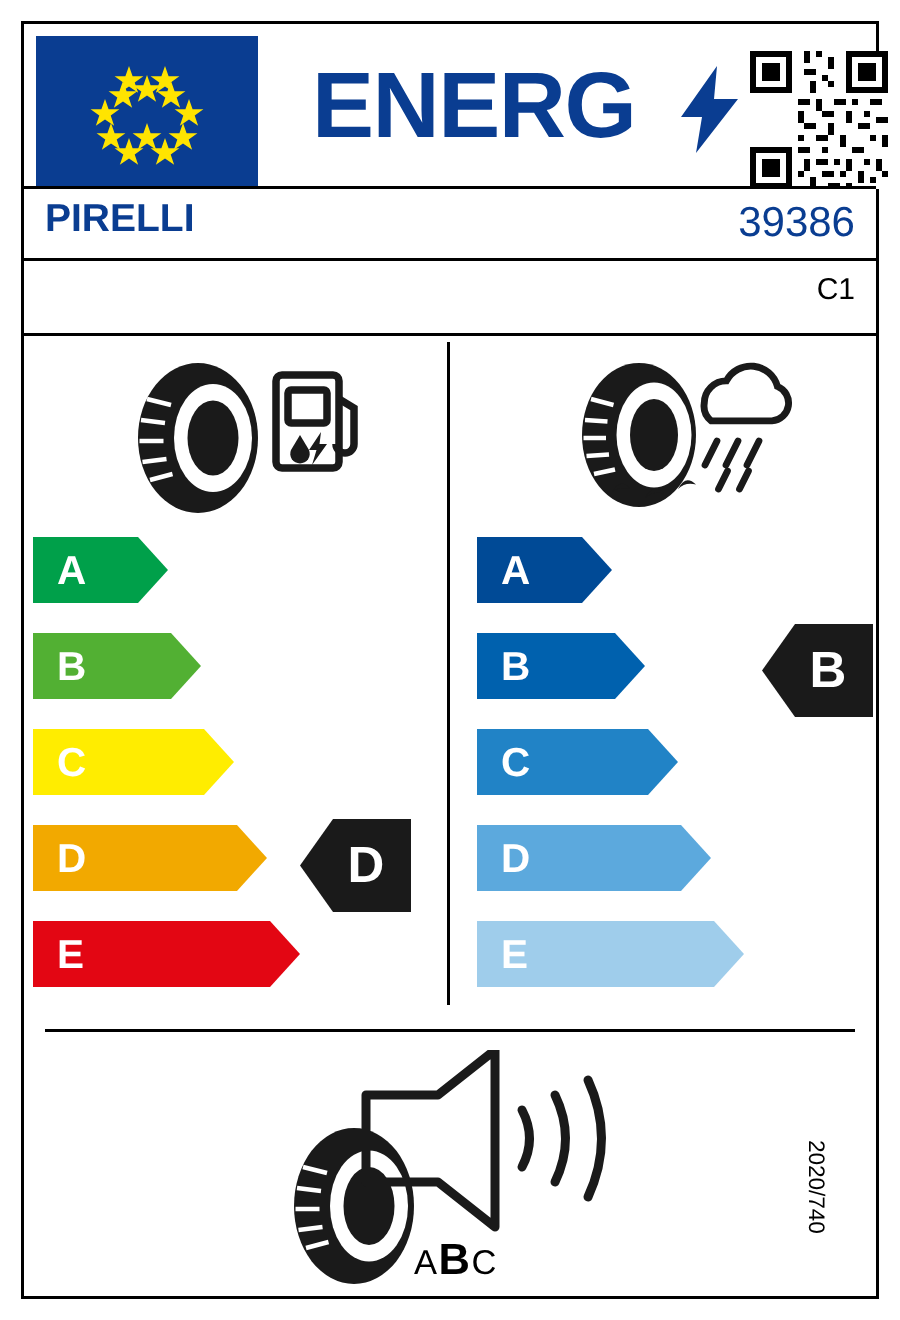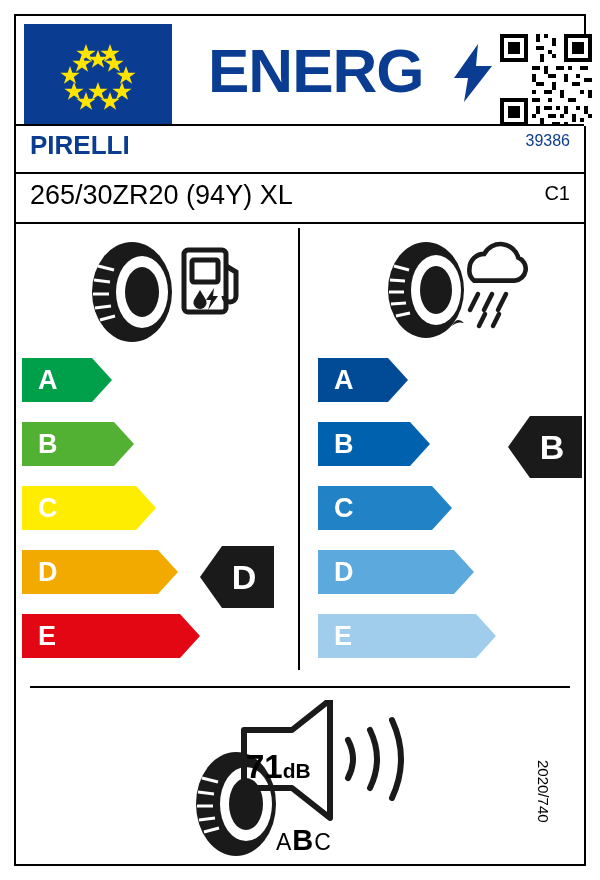--- a/index.html
+++ b/index.html
@@ -92,21 +92,21 @@
     left: 14px;
     top: 0px;
     font-size: 26px;
     font-weight: bold;
     color: #0a3d91;
   }
   .brand-code {
     position: absolute;
     right: 14px;
     top: 2px;
-    font-size: 16px;
+    font-size: 28px;
     color: #0a3d91;
     text-align: right;
   }
 
   
   .size-row {
     position: absolute;
     left: 16px;
     top: 180px;
     width: 568px;
@@ -377,21 +377,20 @@
   <div class="rule" style="left:16px; top:124px; width:568px; height:2px;"></div>
   <div class="rule" style="left:16px; top:172px; width:568px; height:2px;"></div>
   <div class="rule" style="left:16px; top:222px; width:568px; height:2px;"></div>
 
   <div class="brand-row">
     <div class="brand-name">PIRELLI</div>
     <div class="brand-code">39386</div>
   </div>
 
   <div class="size-row">
-    <div class="size-text">265/30ZR20 (94Y) XL</div>
     <div class="class-text">C1</div>
   </div>
 
   <div class="mid-divider"></div>
 
   <div class="pic-fuel">
     <svg width="160" height="110" viewBox="0 0 160 110">
 
       <ellipse cx="52" cy="56" rx="40" ry="50" fill="#1a1a1a"></ellipse>
       <ellipse cx="62" cy="56" rx="26" ry="36" fill="#ffffff"></ellipse>
@@ -557,22 +556,19 @@
       <path d="M64 30 L112 30 L150 0 L150 118 L112 88 L64 88 Z" fill="none" stroke="#1a1a1a" stroke-width="6" stroke-linejoin="round"></path>
 
       <g fill="none" stroke="#1a1a1a" stroke-width="6" stroke-linecap="round">
         <path d="M168 40 q10 19 0 38"></path>
         <path d="M190 30 q14 29 0 58"></path>
         <path d="M212 20 q18 39 0 78"></path>
       </g>
     </svg>
   </div>
 
-  <div class="noise-db">
-    <span>71</span><span class="unit">dB</span>
-  </div>
 
   <div class="noise-class">
     <span>A</span><span class="sel">B</span><span>C</span>
   </div>
 
   <div class="reg-code">2020/740</div>
 </div>
 
 </body></html>

